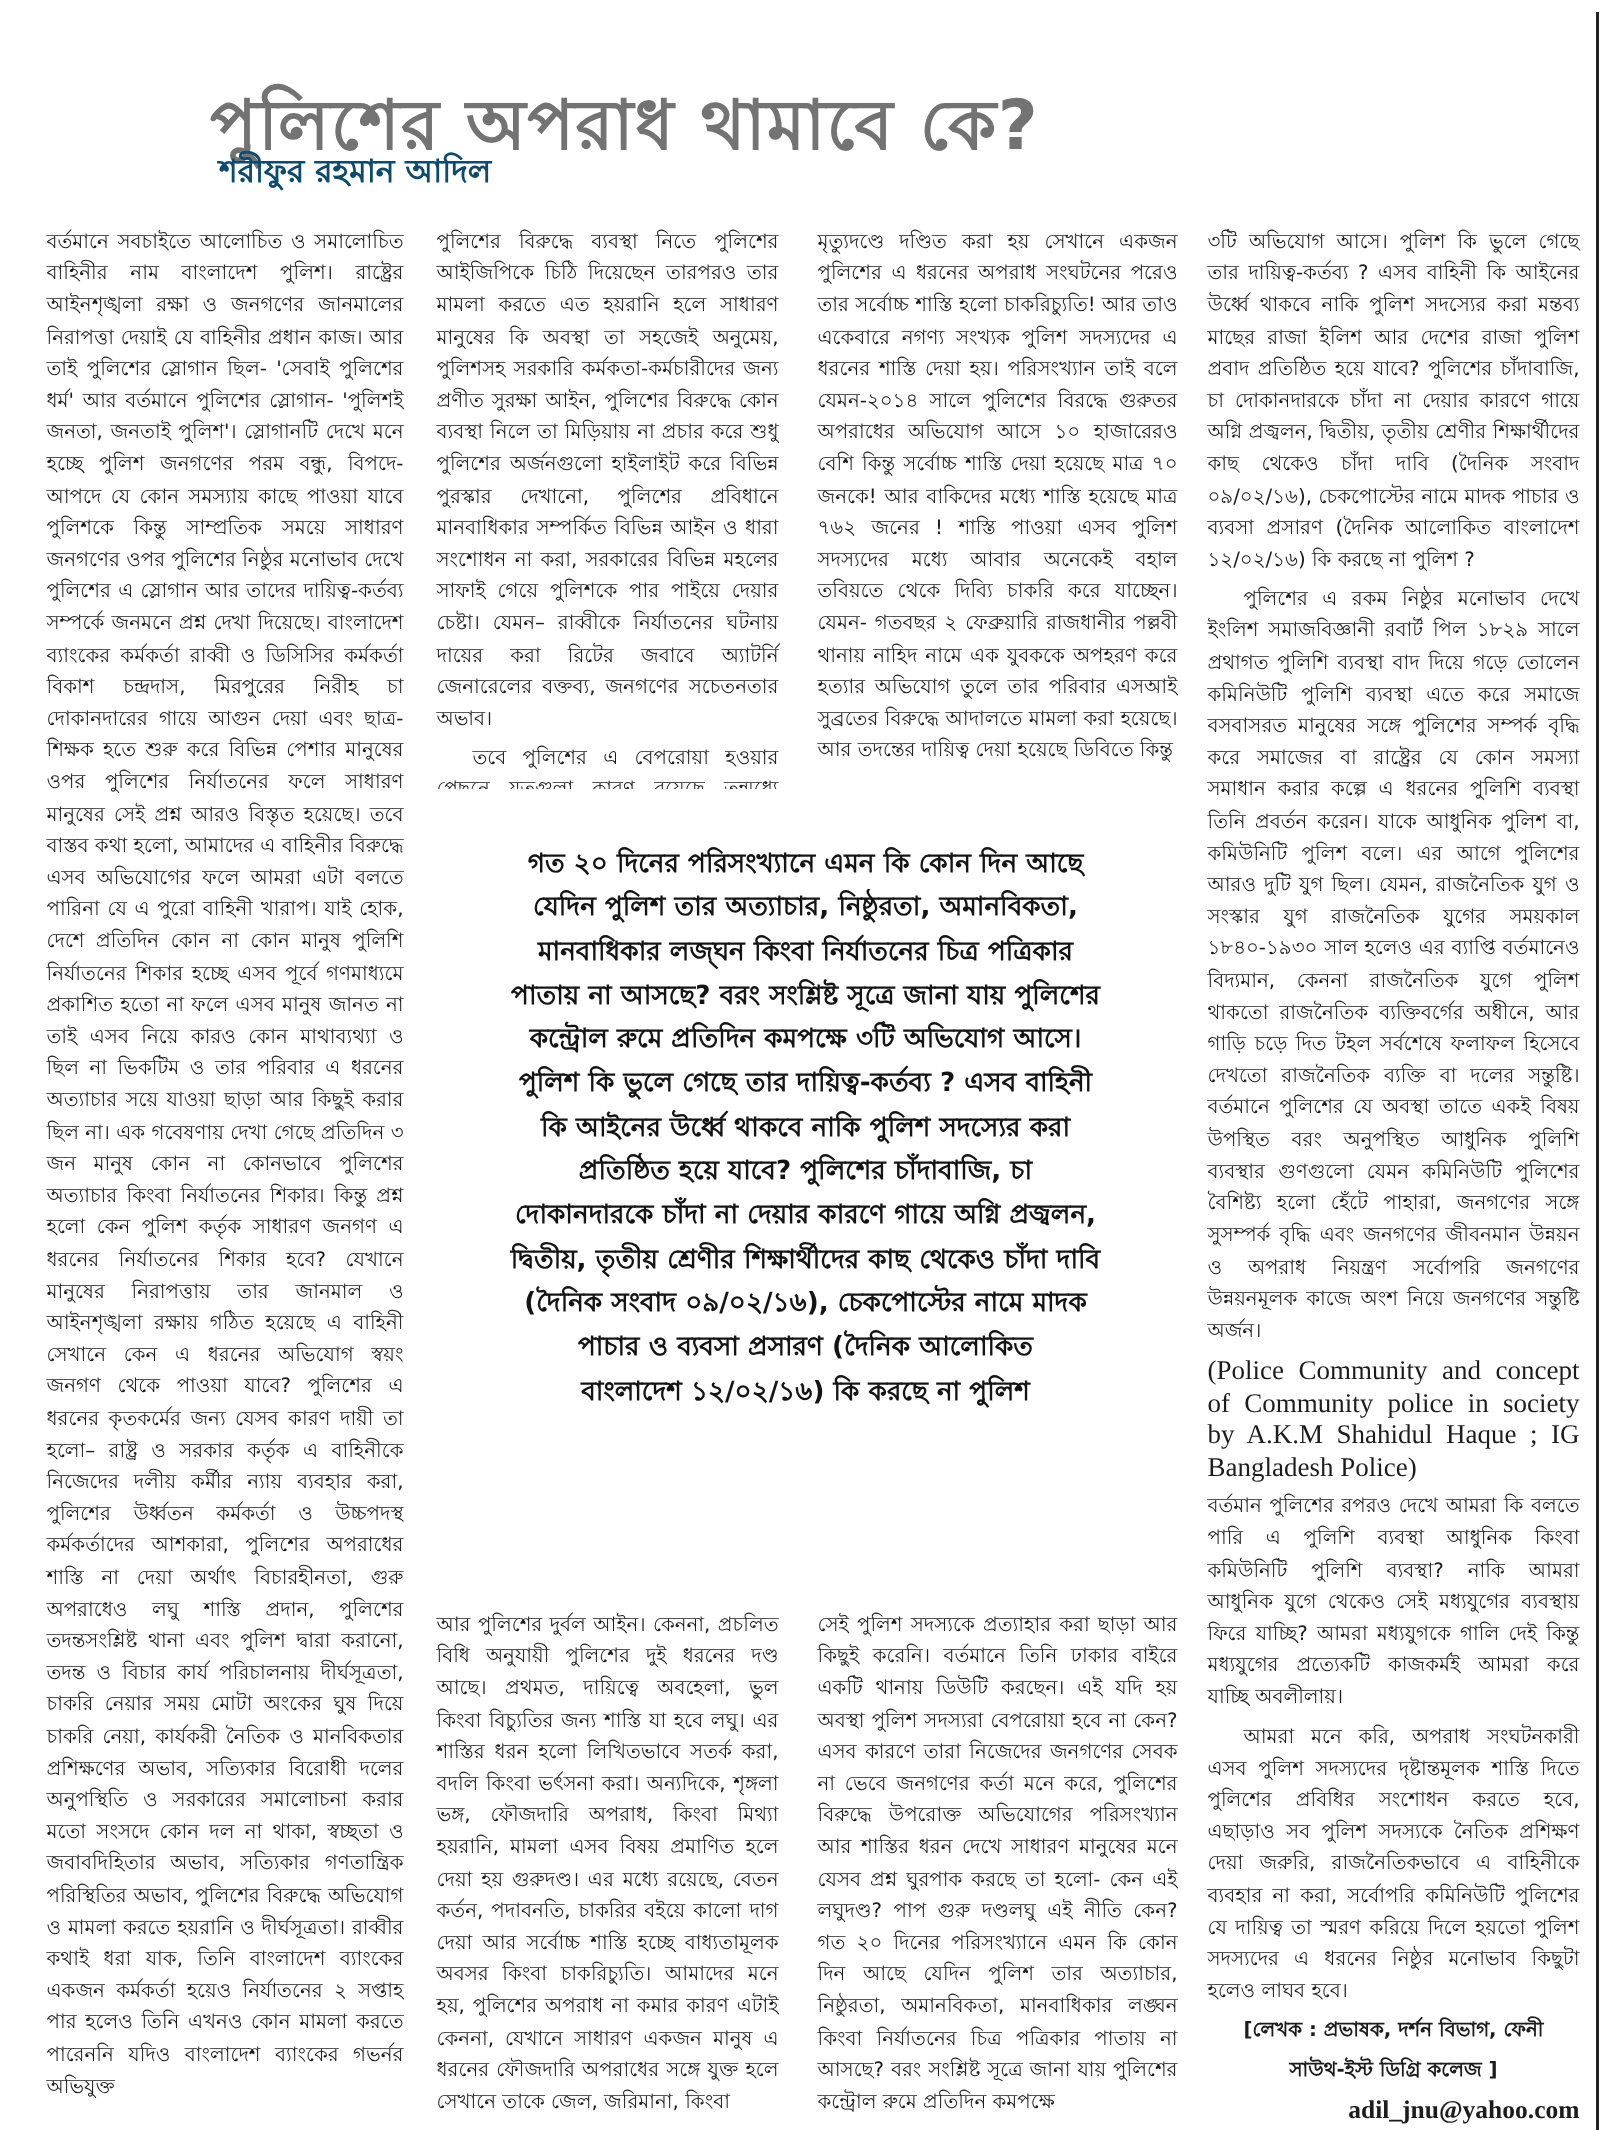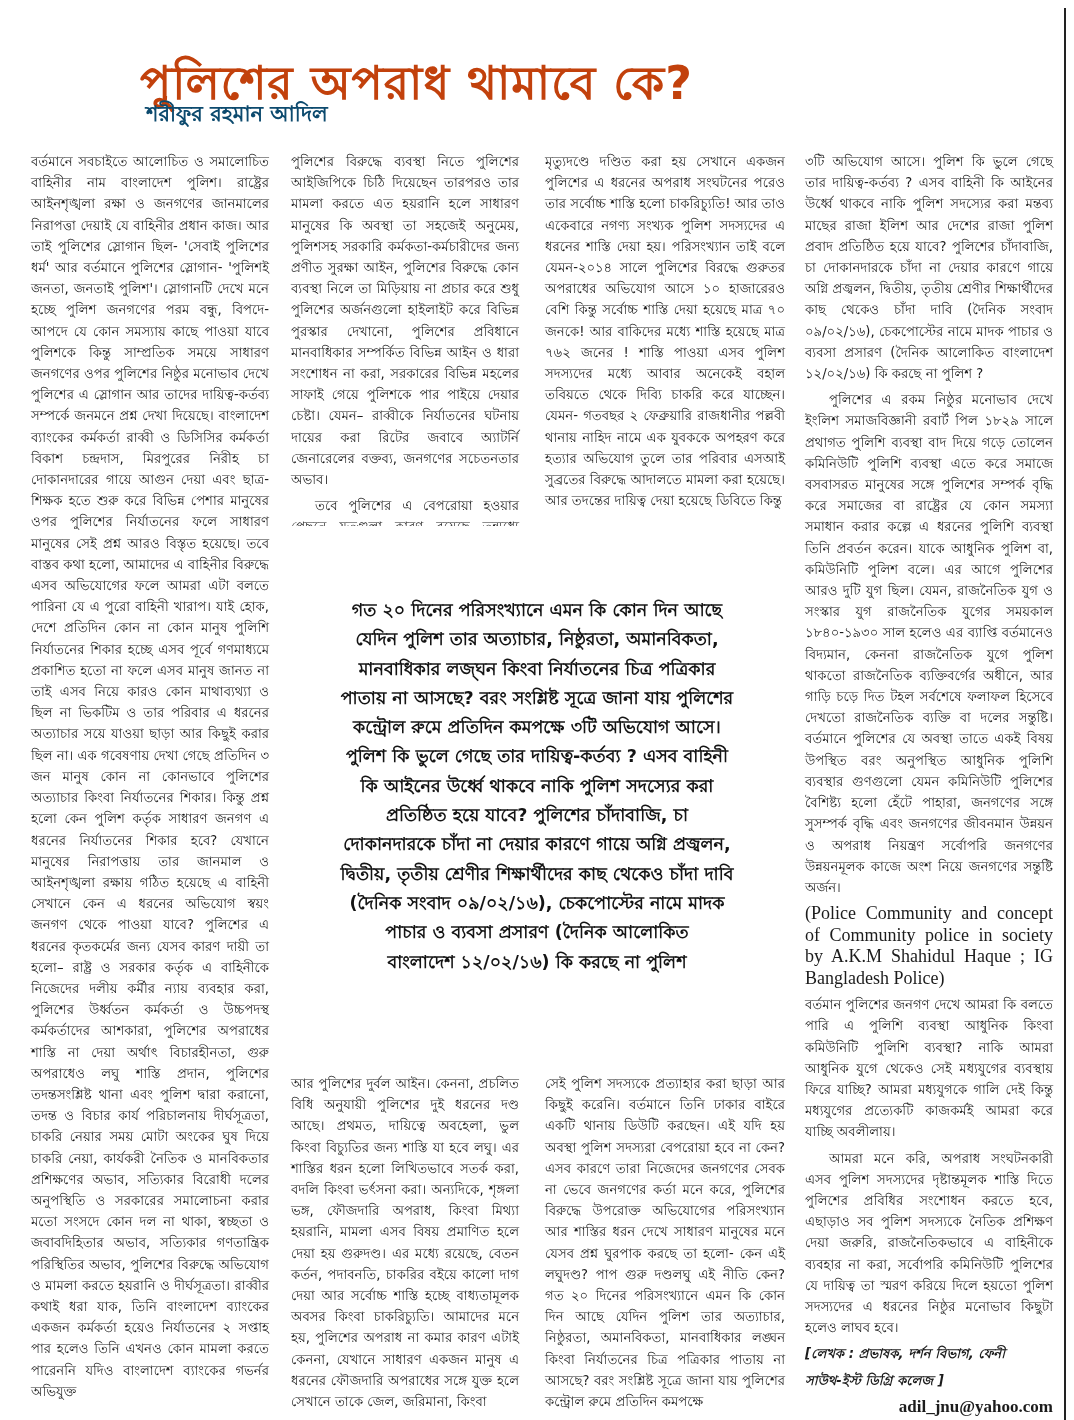--- a/index.html
+++ b/index.html
@@ -1,36 +1,36 @@
 <!DOCTYPE html>
 <html><head>
 <meta charset="utf-8">
 <style>
   html, body { margin: 0; padding: 0; background: #ffffff; }
   body { width: 1074px; height: 1420px; position: relative; overflow: hidden;
          font-family: "DejaVu Sans", sans-serif; color: #1a1a1a; }
   .page-border { position: absolute; right: 8px; top: 8px; bottom: 0; width: 2px; background: #222; }
   .headline { position: absolute; left: 140px; top: 28px; font-size: 46px; font-weight: bold;
-              letter-spacing: 1px; color: #c2410c; white-space: nowrap; margin-top: 20px; }
+              letter-spacing: 1px; color: #737373; white-space: nowrap; margin-top: 20px; }
   .byline { position: absolute; left: 146px; top: 98px; font-size: 21px; font-weight: bold; color: #0c4a6e; white-space: nowrap; }
   .col { position: absolute; font-size: 13.2px; line-height: 21.2px; text-align: justify;
          color: #1c1c1c; overflow: hidden; }
   .col p { margin: 5px; }
   .col p.indent { text-indent: 24px; }
   .c1 { left: 26px; top: 146px; width: 248px; height: 1270px; }
   .c2a { left: 286px; top: 146px; width: 238px; height: 380px; }
   .c3a { left: 540px; top: 146px; width: 250px; height: 380px; }
   .c4 { left: 800px; top: 146px; width: 258px; height: 1270px; }
   .c2b { left: 286px; top: 1068px; width: 238px; height: 350px; }
   .c3b { left: 540px; top: 1068px; width: 250px; height: 350px; }
-  .pullquote { position: absolute; left: 288px; top: 596px; width: 498px; text-align: center;
+  .pullquote { position: absolute; left: 288px; top: 562px; width: 498px; text-align: center;
                font-size: 17.5px; line-height: 29.3px; font-weight: bold; color: #141414; }
   .pullquote span { display: block; white-space: nowrap; }
   .english { font-family: "Liberation Serif", serif; font-size: 18px; line-height: 21.5px; }
-  .sig { text-align: left; font-weight: bold; font-style: italic; }
+  .sig { text-align: center; font-weight: bold; }
   .email { text-align: right; font-weight: bold; font-family: "Liberation Serif", serif; font-size: 17px; }
 </style>
 </head>
 <body>
 
 <div class="page-border"></div>
 
 <h1 class="headline">পুলিশের অপরাধ থামাবে কে?</h1>
 <div class="byline">শরীফুর রহমান আদিল</div>
 
@@ -68,18 +68,18 @@
 </div>
 
 <div class="col c3b">
   <p>সেই পুলিশ সদস্যকে প্রত্যাহার করা ছাড়া আর কিছুই করেনি। বর্তমানে তিনি ঢাকার বাইরে একটি থানায় ডিউটি করছেন। এই যদি হয় অবস্থা পুলিশ সদস্যরা বেপরোয়া হবে না কেন? এসব কারণে তারা নিজেদের জনগণের সেবক না ভেবে জনগণের কর্তা মনে করে, পুলিশের বিরুদ্ধে উপরোক্ত অভিযোগের পরিসংখ্যান আর শাস্তির ধরন দেখে সাধারণ মানুষের মনে যেসব প্রশ্ন ঘুরপাক করছে তা হলো- কেন এই লঘুদণ্ড? পাপ গুরু দণ্ডলঘু এই নীতি কেন? গত ২০ দিনের পরিসংখ্যানে এমন কি কোন দিন আছে যেদিন পুলিশ তার অত্যাচার, নিষ্ঠুরতা, অমানবিকতা, মানবাধিকার লঙ্ঘন কিংবা নির্যাতনের চিত্র পত্রিকার পাতায় না আসছে? বরং সংশ্লিষ্ট সূত্রে জানা যায় পুলিশের কন্ট্রোল রুমে প্রতিদিন কমপক্ষে</p>
 </div>
 
 <div class="col c4">
   <p>৩টি অভিযোগ আসে। পুলিশ কি ভুলে গেছে তার দায়িত্ব-কর্তব্য ? এসব বাহিনী কি আইনের উর্ধ্বে থাকবে নাকি পুলিশ সদস্যের করা মন্তব্য মাছের রাজা ইলিশ আর দেশের রাজা পুলিশ প্রবাদ প্রতিষ্ঠিত হয়ে যাবে? পুলিশের চাঁদাবাজি, চা দোকানদারকে চাঁদা না দেয়ার কারণে গায়ে অগ্নি প্রজ্বলন, দ্বিতীয়, তৃতীয় শ্রেণীর শিক্ষার্থীদের কাছ থেকেও চাঁদা দাবি (দৈনিক সংবাদ ০৯/০২/১৬), চেকপোস্টের নামে মাদক পাচার ও ব্যবসা প্রসারণ (দৈনিক আলোকিত বাংলাদেশ ১২/০২/১৬) কি করছে না পুলিশ ?</p>
   <p class="indent">পুলিশের এ রকম নিষ্ঠুর মনোভাব দেখে ইংলিশ সমাজবিজ্ঞানী রবার্ট পিল ১৮২৯ সালে প্রথাগত পুলিশি ব্যবস্থা বাদ দিয়ে গড়ে তোলেন কমিনিউটি পুলিশি ব্যবস্থা এতে করে সমাজে বসবাসরত মানুষের সঙ্গে পুলিশের সম্পর্ক বৃদ্ধি করে সমাজের বা রাষ্ট্রের যে কোন সমস্যা সমাধান করার কল্পে এ ধরনের পুলিশি ব্যবস্থা তিনি প্রবর্তন করেন। যাকে আধুনিক পুলিশ বা, কমিউনিটি পুলিশ বলে। এর আগে পুলিশের আরও দুটি যুগ ছিল। যেমন, রাজনৈতিক যুগ ও সংস্কার যুগ রাজনৈতিক যুগের সময়কাল ১৮৪০-১৯৩০ সাল হলেও এর ব্যাপ্তি বর্তমানেও বিদ্যমান, কেননা রাজনৈতিক যুগে পুলিশ থাকতো রাজনৈতিক ব্যক্তিবর্গের অধীনে, আর গাড়ি চড়ে দিত টহল সর্বশেষে ফলাফল হিসেবে দেখতো রাজনৈতিক ব্যক্তি বা দলের সন্তুষ্টি। বর্তমানে পুলিশের যে অবস্থা তাতে একই বিষয় উপস্থিত বরং অনুপস্থিত আধুনিক পুলিশি ব্যবস্থার গুণগুলো যেমন কমিনিউটি পুলিশের বৈশিষ্ট্য হলো হেঁটে পাহারা, জনগণের সঙ্গে সুসম্পর্ক বৃদ্ধি এবং জনগণের জীবনমান উন্নয়ন ও অপরাধ নিয়ন্ত্রণ সর্বোপরি জনগণের উন্নয়নমূলক কাজে অংশ নিয়ে জনগণের সন্তুষ্টি অর্জন।</p>
   <p class="english">(Police Community and concept of Community police in society by A.K.M Shahidul Haque ; IG Bangladesh Police)</p>
-  <p>বর্তমান পুলিশের জনগণ দেখে আমরা কি বলতে পারি এ পুলিশি ব্যবস্থা আধুনিক কিংবা কমিউনিটি পুলিশি ব্যবস্থা? নাকি আমরা আধুনিক যুগে থেকেও সেই মধ্যযুগের ব্যবস্থায় ফিরে যাচ্ছি? আমরা মধ্যযুগকে গালি দেই কিন্তু মধ্যযুগের প্রত্যেকটি কাজকর্মই আমরা করে যাচ্ছি অবলীলায়।</p>
+  <p>বর্তমান পুলিশের রপরও দেখে আমরা কি বলতে পারি এ পুলিশি ব্যবস্থা আধুনিক কিংবা কমিউনিটি পুলিশি ব্যবস্থা? নাকি আমরা আধুনিক যুগে থেকেও সেই মধ্যযুগের ব্যবস্থায় ফিরে যাচ্ছি? আমরা মধ্যযুগকে গালি দেই কিন্তু মধ্যযুগের প্রত্যেকটি কাজকর্মই আমরা করে যাচ্ছি অবলীলায়।</p>
   <p class="indent">আমরা মনে করি, অপরাধ সংঘটনকারী এসব পুলিশ সদস্যদের দৃষ্টান্তমূলক শাস্তি দিতে পুলিশের প্রবিধির সংশোধন করতে হবে, এছাড়াও সব পুলিশ সদস্যকে নৈতিক প্রশিক্ষণ দেয়া জরুরি, রাজনৈতিকভাবে এ বাহিনীকে ব্যবহার না করা, সর্বোপরি কমিনিউটি পুলিশের যে দায়িত্ব তা স্মরণ করিয়ে দিলে হয়তো পুলিশ সদস্যদের এ ধরনের নিষ্ঠুর মনোভাব কিছুটা হলেও লাঘব হবে।</p>
   <p class="sig">[লেখক : প্রভাষক, দর্শন বিভাগ, ফেনী</p>
   <p class="sig">সাউথ-ইস্ট ডিগ্রি কলেজ ]</p>
   <p class="email">adil_jnu@yahoo.com</p>
 </div>
 
 </body></html>

